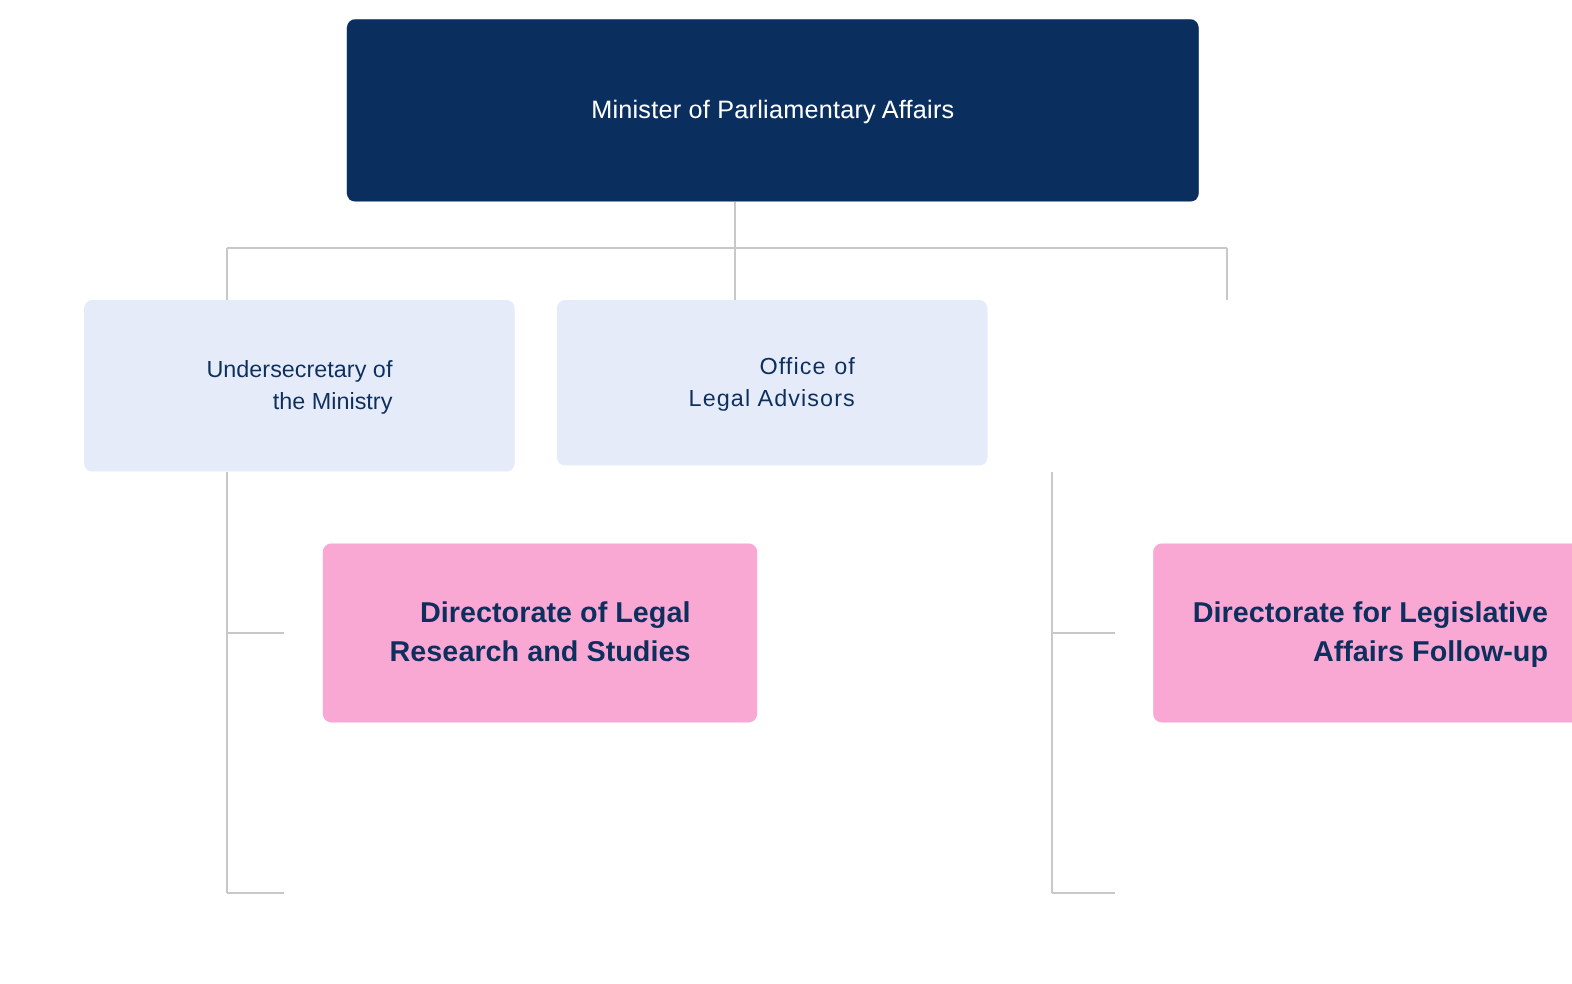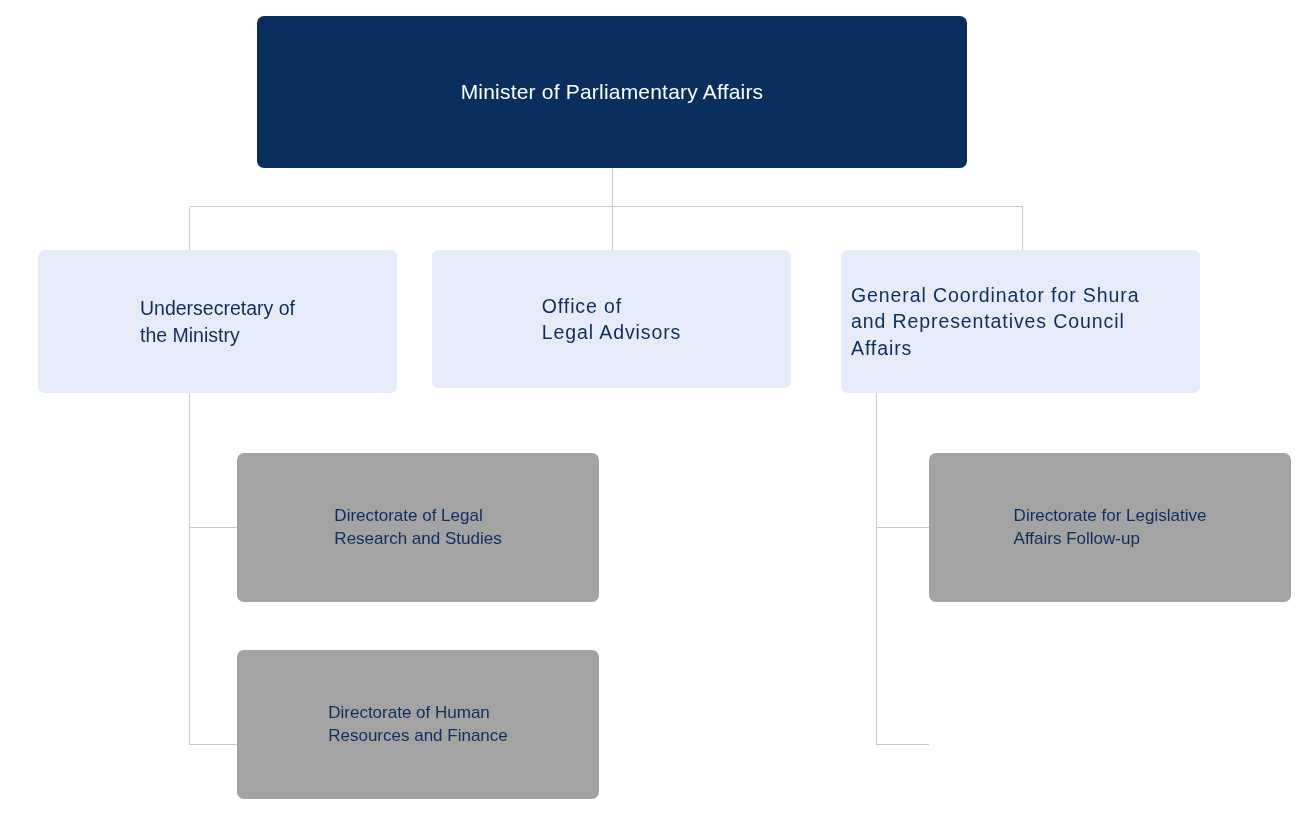--- a/index.html
+++ b/index.html
@@ -25,44 +25,45 @@
     width: 1310px;
     height: 820px;
     pointer-events: none;
   }
   .node {
     position: absolute;
     box-sizing: border-box;
     display: flex;
     align-items: center;
     justify-content: center;
-    text-align: left;
+    text-align: right;
     border-radius: 7px;
     line-height: 1.34;
     white-space: pre-line;
     padding: 0 10px;
+    margin-left: 32px;
   }
   .node-root {
     background: #0a2f5e;
     color: #ffffff;
     font-size: 21px;
     font-weight: 400;
     letter-spacing: 0.2px;
   }
   .node-div {
     background: #e5ebf8;
     color: #0d2f5e;
     font-size: 19.5px;
     font-weight: 400;
   }
   .node-dir {
-    background: #a3a3a3;
+    background: #f9a8d4;
     color: #0d2f5e;
-    font-size: 17px;
-    font-weight: 400;
+    font-size: 24px;
+    font-weight: 700;
   }
   .node-label {
     display: block;
     white-space: pre-line;
   }
   .ls-wide {
     letter-spacing: 0.9px;
   }
 </style>
 </head>
@@ -98,34 +99,26 @@
   <div class="node node-div" style="left:38px; top:250px; width:359px; height:143px;">
     <span class="node-label">Undersecretary of
 the Ministry</span>
   </div>
 
   <div class="node node-div" style="left:432px; top:250px; width:359px; height:138px;">
     <span class="node-label ls-wide">Office of
 Legal Advisors</span>
   </div>
 
-  <div class="node node-div" style="left:841px; top:250px; width:359px; height:143px;">
-    <span class="node-label ls-wide">General Coordinator for Shura
-and Representatives Council Affairs</span>
-  </div>
 
   <div class="node node-dir" style="left:237px; top:453px; width:362px; height:149px;">
     <span class="node-label">Directorate of Legal
 Research and Studies</span>
   </div>
 
-  <div class="node node-dir" style="left:237px; top:650px; width:362px; height:149px;">
-    <span class="node-label">Directorate of Human
-Resources and Finance</span>
-  </div>
 
   <div class="node node-dir" style="left:929px; top:453px; width:362px; height:149px;">
     <span class="node-label">Directorate for Legislative
 Affairs Follow-up</span>
   </div>
 
 
 </div>
 
 </body></html>

